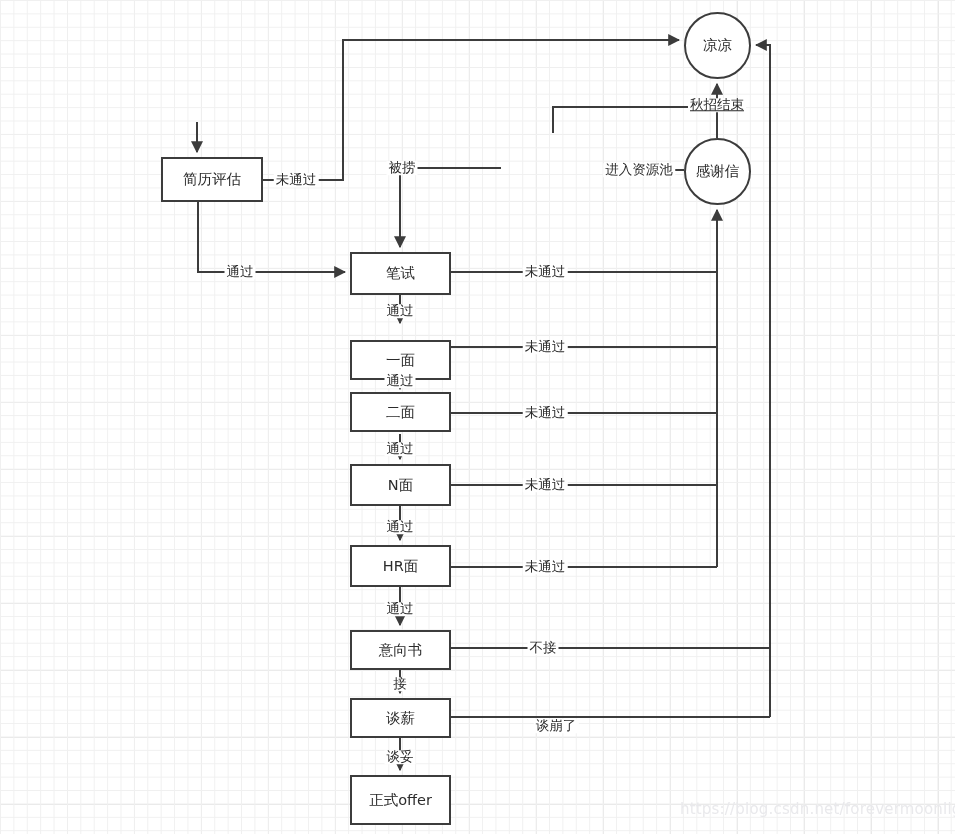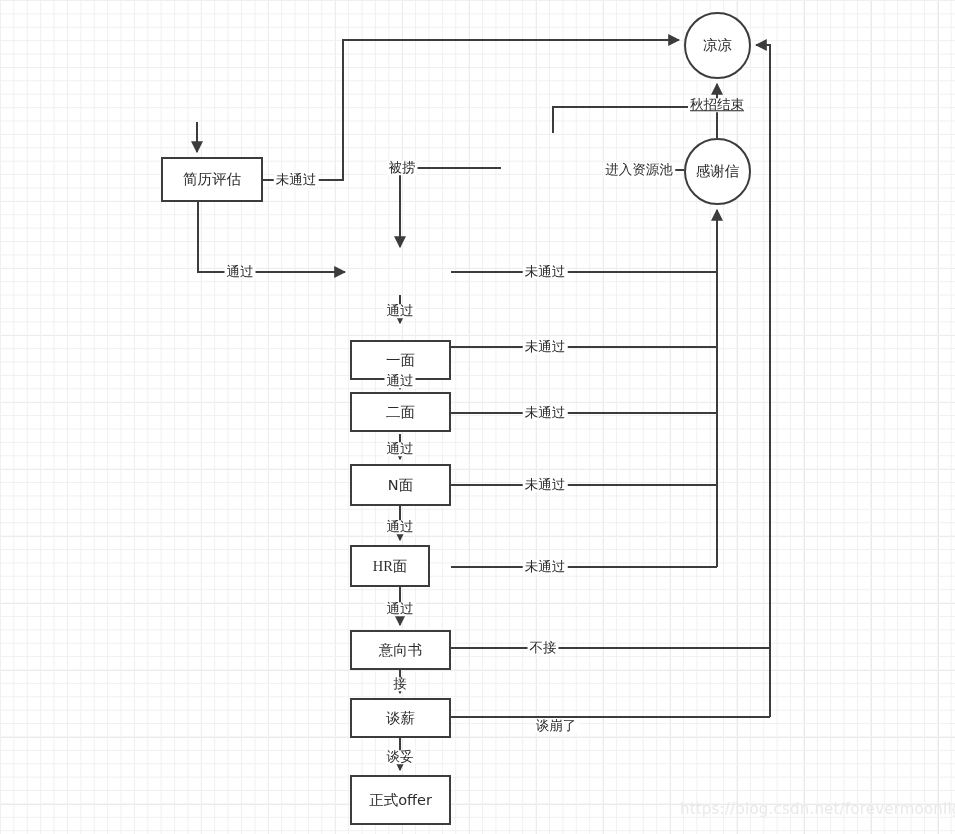--- a/index.html
+++ b/index.html
@@ -102,30 +102,33 @@
 
   <div class="node" style="left:148px;top:157px;width:102px;height:45px;margin-left:13px;">
     <span>简历评估</span>
   </div>
   <div class="node circle" style="left:684px;top:12px;width:67px;height:67px;text-align:right;">
     <span>凉凉</span>
   </div>
   <div class="node circle" style="left:684px;top:138px;width:67px;height:67px;">
     <span>感谢信</span>
   </div>
+  <div class="node" style="left:350px;top:252px;width:101px;height:43px;">
+    <span>笔试</span>
+  </div>
   <div class="node" style="left:350px;top:328px;width:101px;height:40px;margin-top:12px;">
     <span>一面</span>
   </div>
   <div class="node" style="left:350px;top:392px;width:101px;height:40px;">
     <span>二面</span>
   </div>
   <div class="node" style="left:350px;top:464px;width:101px;height:42px;">
     <span>N面</span>
   </div>
-  <div class="node" style="left:350px;top:545px;width:80px;height:42px;font-family:Liberation Serif, serif;">
+  <div class="node" style="left:350px;top:545px;width:101px;height:42px;">
     <span>HR面</span>
   </div>
   <div class="node" style="left:350px;top:630px;width:101px;height:40px;text-align:center;">
     <span>意向书</span>
   </div>
   <div class="node" style="left:350px;top:698px;width:101px;height:40px;">
     <span>谈薪</span>
   </div>
   <div class="node" style="left:350px;top:775px;width:101px;height:50px;">
     <span>正式offer</span>

